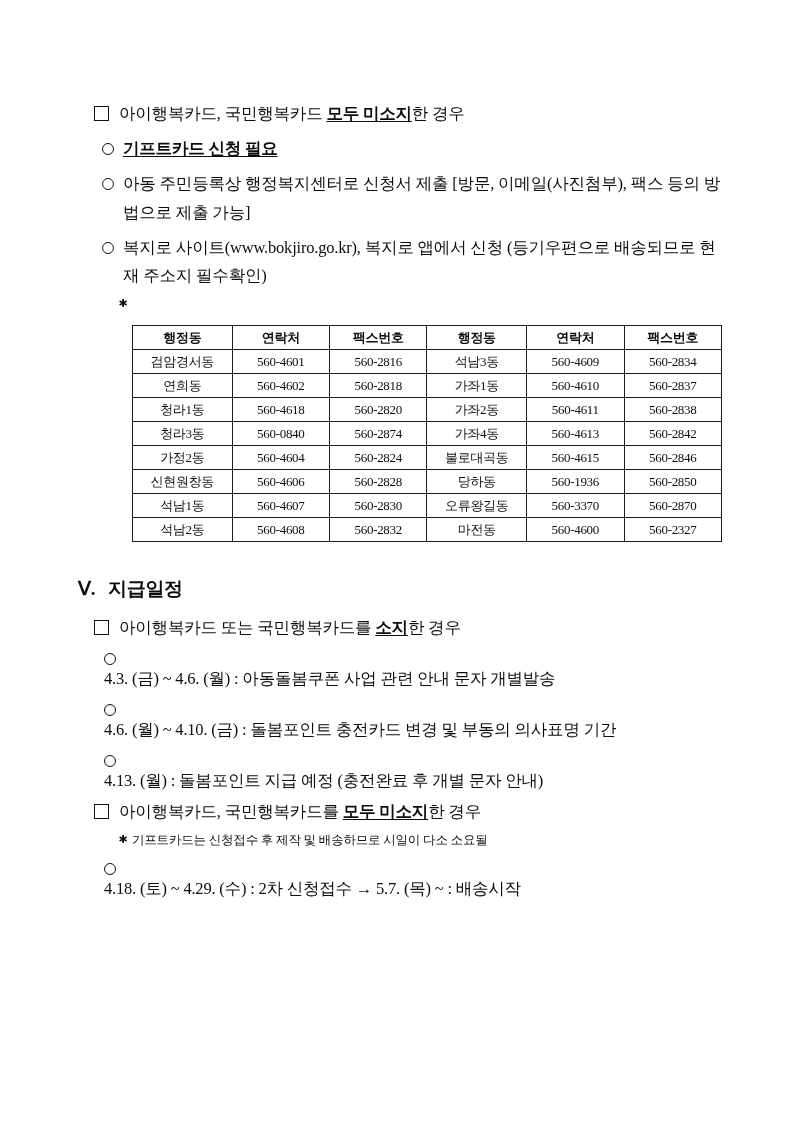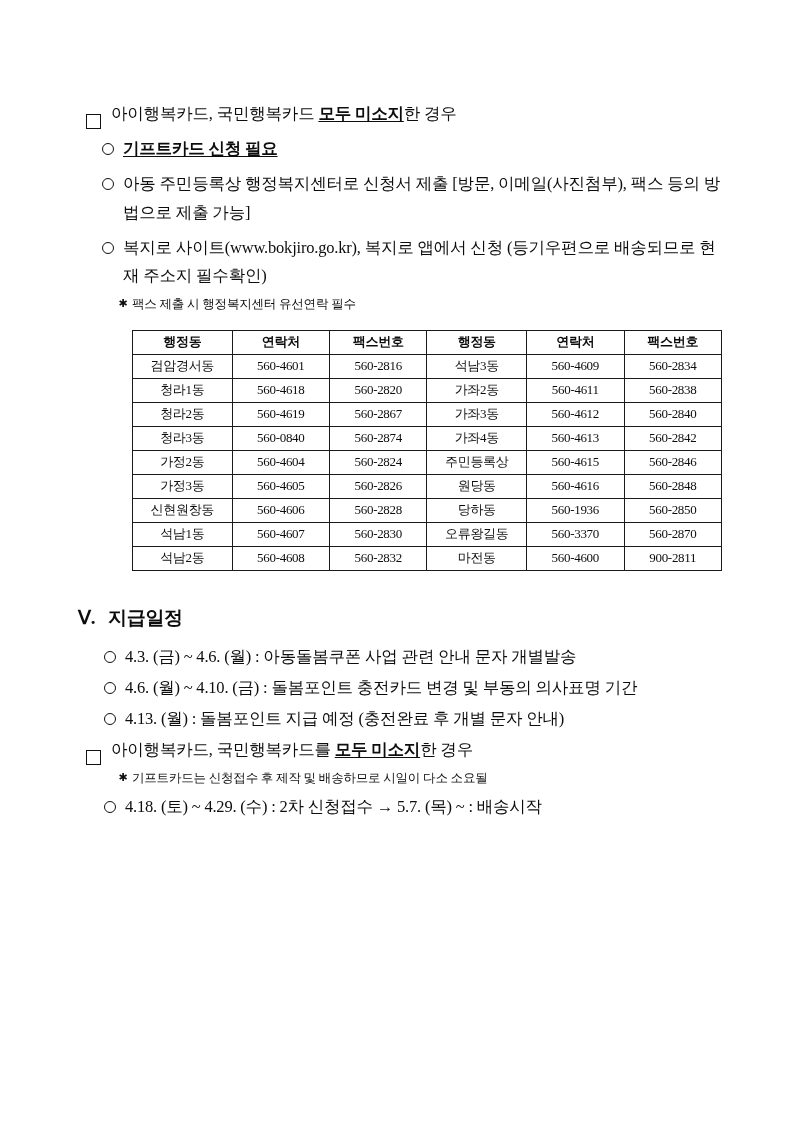--- a/index.html
+++ b/index.html
@@ -68,23 +68,23 @@
   .txt.small {
     font-size: 12.5px;
     line-height: 1.5;
     letter-spacing: -0.2px;
   }
   .u-bold {
     font-weight: bold;
     text-decoration: underline;
     text-underline-offset: 2px;
   }
-  .lvl1 { margin-left: 8px; align-items: flex-end; }
+  .lvl1 { margin-left: 16px; }
   .lvl2 { margin-left: 24px; margin-top: 6px; }
-  .lvl2b { margin-left: 26px; }
+  .lvl2b { margin-left: 26px; flex-direction: column; }
   .note { margin-left: 40px; margin-top: 4px; margin-bottom: 6px; }
 
   .mono-url {
     font-family: "Liberation Serif", serif;
   }
 
   
   .table-wrap {
     margin: 16px 0 0 54px;
     width: 540px;
@@ -146,21 +146,20 @@
       <span class="txt">아동 주민등록상 행정복지센터로 신청서 제출 [방문, 이메일(사진첨부), 팩스 등의 방법으로 제출 가능]</span>
     </div>
 
     <div class="row lvl2">
       <span class="marker-circle"></span>
       <span class="txt mono-url">복지로 사이트(www.bokjiro.go.kr), 복지로 앱에서 신청 (등기우편으로 배송되므로 현재 주소지 필수확인)</span>
     </div>
 
     <div class="row note">
       <span class="marker-star">✱</span>
-      <span class="txt small">팩스 제출 시 행정복지센터 유선연락 필수</span>
     </div>
 
     <div class="table-wrap">
       <table class="contact">
         <colgroup>
           <col class="c-name">
             <col class="c-tel">
             <col class="c-fax">
           <col class="c-name">
             <col class="c-tel">
@@ -179,58 +178,50 @@
         <tbody>
           <tr>
             <td>검암경서동</td>
             <td>560-4601</td>
             <td>560-2816</td>
             <td>석남3동</td>
             <td>560-4609</td>
             <td>560-2834</td>
           </tr>
           <tr>
+            <td>연희동</td>
+            <td>560-4602</td>
+            <td>560-2818</td>
+            <td>가좌1동</td>
+            <td>560-4610</td>
+            <td>560-2837</td>
+          </tr>
+          <tr>
             <td>청라1동</td>
             <td>560-4618</td>
             <td>560-2820</td>
             <td>가좌2동</td>
             <td>560-4611</td>
             <td>560-2838</td>
           </tr>
           <tr>
-            <td>청라2동</td>
-            <td>560-4619</td>
-            <td>560-2867</td>
-            <td>가좌3동</td>
-            <td>560-4612</td>
-            <td>560-2840</td>
-          </tr>
-          <tr>
             <td>청라3동</td>
             <td>560-0840</td>
             <td>560-2874</td>
             <td>가좌4동</td>
             <td>560-4613</td>
             <td>560-2842</td>
           </tr>
           <tr>
             <td>가정2동</td>
             <td>560-4604</td>
             <td>560-2824</td>
-            <td>주민등록상</td>
+            <td>불로대곡동</td>
             <td>560-4615</td>
             <td>560-2846</td>
-          </tr>
-          <tr>
-            <td>가정3동</td>
-            <td>560-4605</td>
-            <td>560-2826</td>
-            <td>원당동</td>
-            <td>560-4616</td>
-            <td>560-2848</td>
           </tr>
           <tr>
             <td>신현원창동</td>
             <td>560-4606</td>
             <td>560-2828</td>
             <td>당하동</td>
             <td>560-1936</td>
             <td>560-2850</td>
           </tr>
           <tr>
@@ -240,31 +231,35 @@
             <td>오류왕길동</td>
             <td>560-3370</td>
             <td>560-2870</td>
           </tr>
           <tr>
             <td>석남2동</td>
             <td>560-4608</td>
             <td>560-2832</td>
             <td>마전동</td>
             <td>560-4600</td>
-            <td>900-2811</td>
+            <td>560-2327</td>
           </tr>
         </tbody>
       </table>
     </div>
 
     <div class="section-head">
       <span class="num">Ⅴ.</span>
       <span>지급일정</span>
     </div>
 
+    <div class="row lvl1">
+      <span class="marker-box"></span>
+      <span class="txt"><span>아이행복카드 또는 국민행복카드를 </span><span class="u-bold">소지</span><span>한 경우</span></span>
+    </div>
 
     <div class="row lvl2b">
       <span class="marker-circle"></span>
       <span class="txt">4.3. (금) ~ 4.6. (월) : 아동돌봄쿠폰 사업 관련 안내 문자 개별발송</span>
     </div>
     <div class="row lvl2b">
       <span class="marker-circle"></span>
       <span class="txt">4.6. (월) ~ 4.10. (금) : 돌봄포인트 충전카드 변경 및 부동의 의사표명 기간</span>
     </div>
     <div class="row lvl2b">

